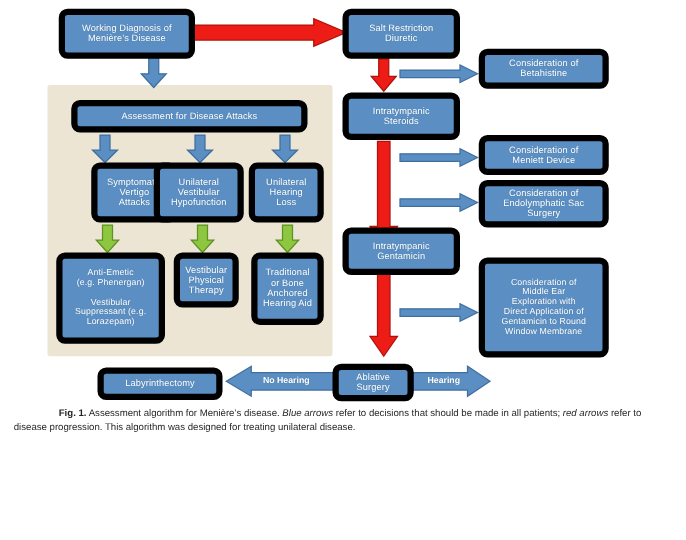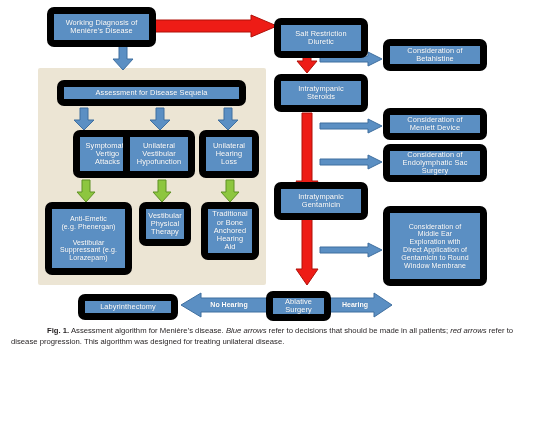--- a/index.html
+++ b/index.html
@@ -11,21 +11,21 @@
   }
   #figure{
     position:relative;
     width:549px;height:432px;
   }
   
   .node{
     position:absolute;
     box-sizing:border-box;
     background:#5b8fc3;
-    border:7px solid #000000;
+    border:5px solid #000000;
     border-radius:7px;
     color:#ffffff;
     display:flex;
     align-items:center;
     justify-content:center;
     text-align:center;
     line-height:1.12;
     font-size:7.4px;
     padding:2px 3px;
     letter-spacing:.1px;
@@ -177,21 +177,21 @@
       <polygon points="0,5 44,5 44,0 62,12 44,24 44,19 0,19" fill="#5b8fc3" stroke="#3f6f9f" stroke-width="1"></polygon>
     </svg>
   </div>
   <div class="edge-label" style="left:331px;top:301px;width:48px;">Hearing</div>
 
   <div class="node" style="left:47px;top:7px;width:109px;height:40px;">
     <span>Working Diagnosis of
 Menière’s Disease</span>
   </div>
 
-  <div class="node" style="left:274px;top:18px;width:94px;height:40px;">
+  <div class="node" style="left:274px;top:7px;width:94px;height:40px;">
     <span>Salt Restriction
 Diuretic</span>
   </div>
 
   <div class="node" style="left:383px;top:39px;width:104px;height:32px;">
     <span>Consideration of
 Betahistine</span>
   </div>
 
   <div class="node" style="left:274px;top:74px;width:94px;height:38px;">
@@ -218,21 +218,21 @@
   <div class="node small" style="left:383px;top:206px;width:104px;height:80px;">
     <span>Consideration of
 Middle Ear
 Exploration with
 Direct Application of
 Gentamicin to Round
 Window Membrane</span>
   </div>
 
   <div class="node" style="left:57px;top:80px;width:189px;height:26px;">
-    <span>Assessment for Disease Sequela</span>
+    <span>Assessment for Disease Attacks</span>
   </div>
 
   <div class="node" style="left:45px;top:130px;width:69px;height:48px;margin-left:28px;">
     <span>Symptomatic
 Vertigo
 Attacks</span>
   </div>
 
   <div class="node" style="left:123px;top:130px;width:72px;height:48px;">
     <span>Unilateral

